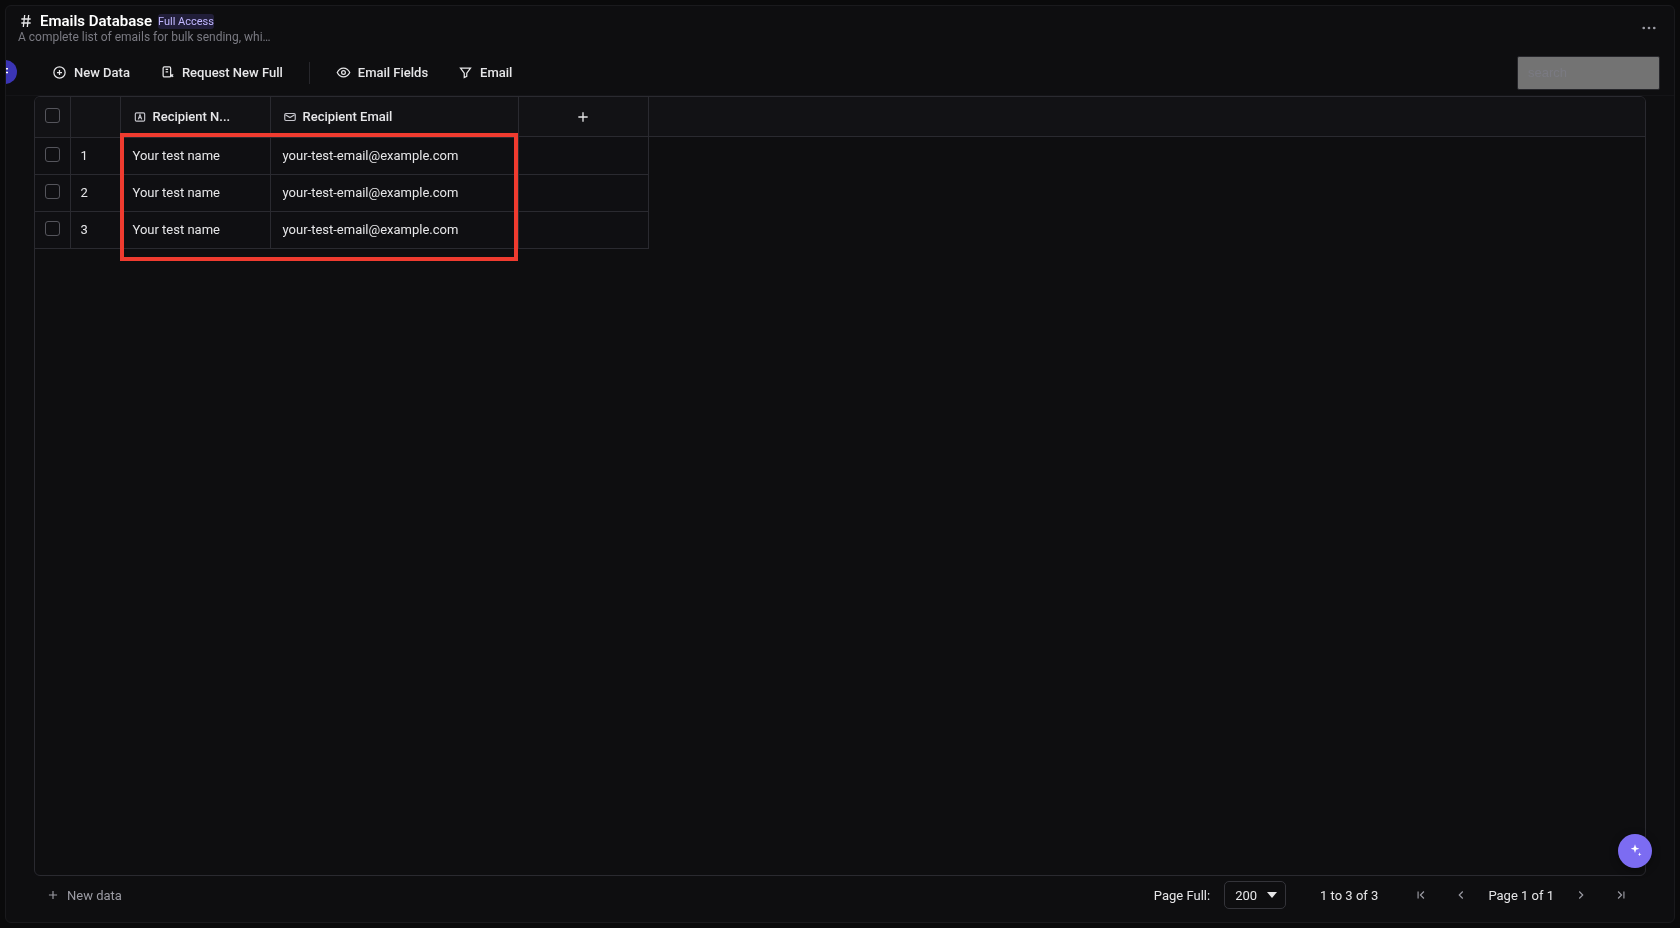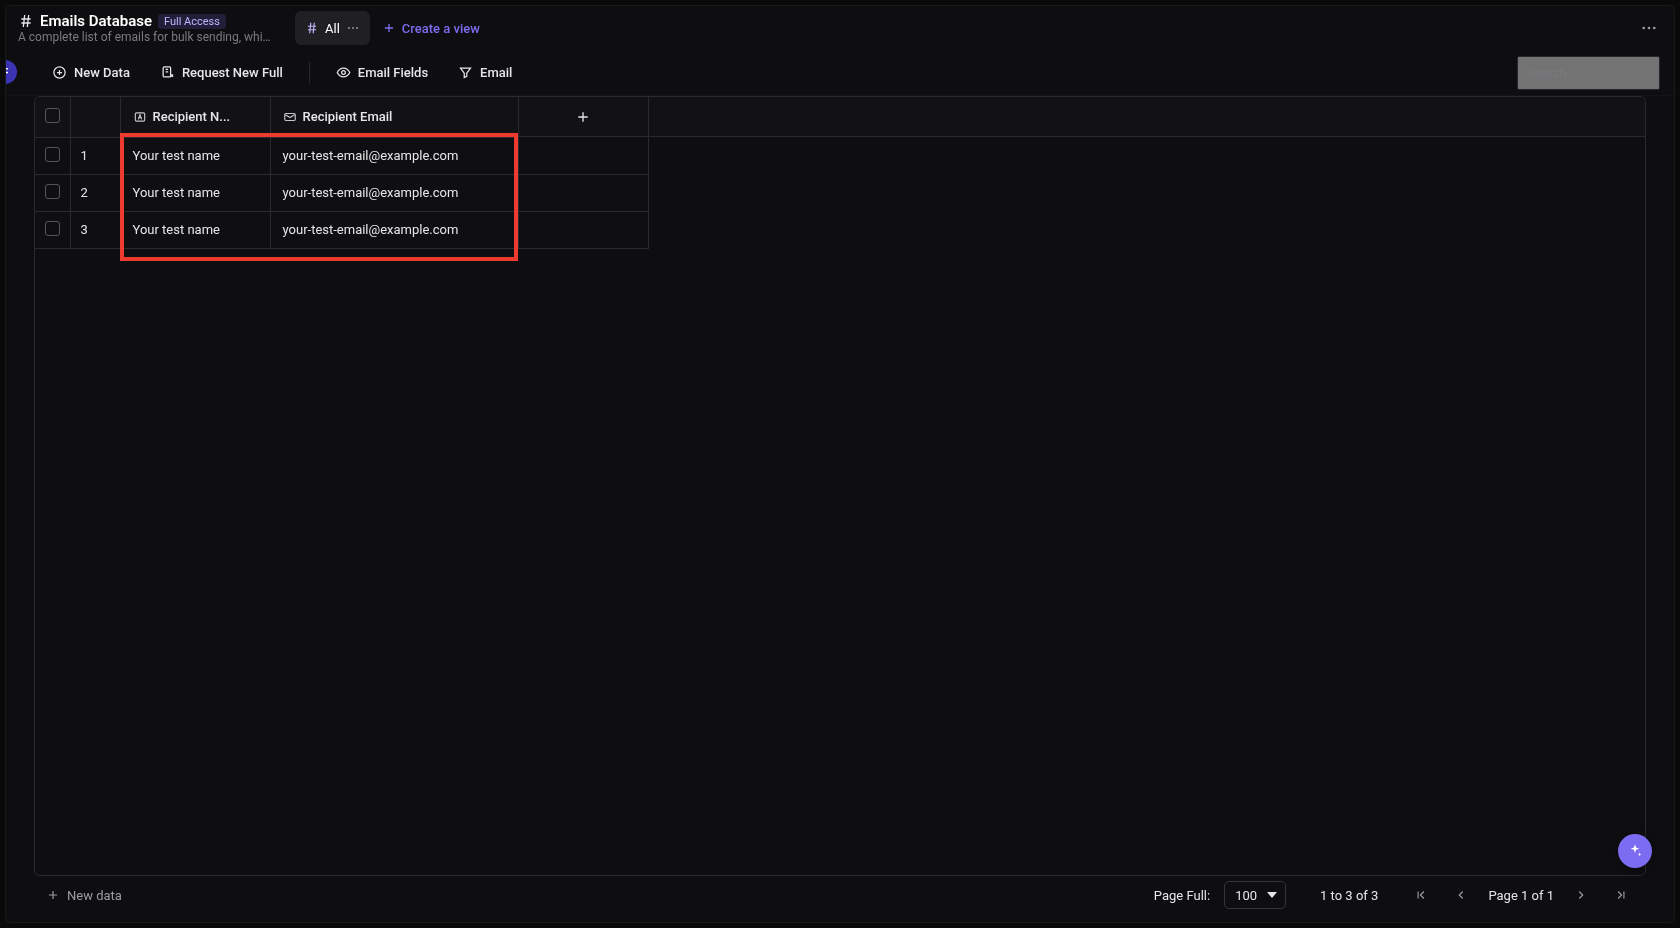--- a/index.html
+++ b/index.html
@@ -35,37 +35,37 @@
     position: relative;
     border: 1px solid #1a1a1d;
   }
 
   
   .topbar {
     display:flex;
     align-items:center;
     height:44px;
     padding:0 10px 0 12px;
-    gap:12px;
+    gap:4px;
     position:relative;
   }
   .titlewrap {
     display:flex;
     flex-direction:column;
     padding-right:8px;
     max-width:265px;
   }
   .titlerow { display:flex; align-items:center; gap:6px; }
   .hash-ico { width:16px; height:16px; stroke:var(--text); }
   .titletxt { font-size:15px; font-weight:600; color:#fff; }
   .badge {
     font-size:11px;
     background: var(--accent-bg);
     color: #c0b6ff;
-    padding:1px 6px;
+    padding:1px 0;
     border-radius:3px;
   }
   .subtitle {
     font-size:12px;
     color: var(--text-faint);
     white-space:nowrap;
     overflow:hidden;
     text-overflow:ellipsis;
   }
   .views { display:flex; align-items:center; gap:2px; }
@@ -273,39 +273,20 @@
       <div class="titlerow">
         <svg class="hash-ico" viewBox="0 0 24 24" fill="none" stroke="currentColor" stroke-width="2">
           <path d="M5 9h14M5 15h14M10 3L8 21M16 3l-2 18"></path>
         </svg>
         <span class="titletxt">Emails Database</span>
         <span class="badge">Full Access</span>
       </div>
       <div class="subtitle">A complete list of emails for bulk sending, which ca...</div>
     </div>
 
-    <div class="views">
-      <div class="tab active">
-        <svg viewBox="0 0 24 24" fill="none" stroke="#c0b6ff" stroke-width="2">
-          <path d="M5 9h14M5 15h14M10 3L8 21M16 3l-2 18"></path>
-        </svg>
-        <span>All</span>
-        <svg viewBox="0 0 24 24" fill="currentColor" style="width:14px;height:14px;color:#9b9ba3">
-          <circle cx="5" cy="12" r="1.6"></circle>
-            <circle cx="12" cy="12" r="1.6"></circle>
-            <circle cx="19" cy="12" r="1.6"></circle>
-        </svg>
-      </div>
-      <div class="create-view">
-        <svg viewBox="0 0 24 24" fill="none" stroke-width="2.2">
-          <path d="M12 5v14M5 12h14"></path>
-        </svg>
-        <span>Create a view</span>
-      </div>
-    </div>
 
     <div class="dots-btn">
       <svg viewBox="0 0 24 24" fill="currentColor" style="width:18px;height:18px">
         <circle cx="5" cy="12" r="1.8"></circle>
           <circle cx="12" cy="12" r="1.8"></circle>
           <circle cx="19" cy="12" r="1.8"></circle>
       </svg>
     </div>
   </div>
 
@@ -409,21 +390,21 @@
   <div class="footer">
     <div class="newdata">
       <svg viewBox="0 0 24 24" fill="none" stroke-width="2">
         <path d="M12 5v14M5 12h14"></path>
       </svg>
       <span>New data</span>
     </div>
     <div class="spacer"></div>
     <span class="ftxt">Page Full:</span>
     <div class="sel">
-      <span>100</span>
+      <span>200</span>
       <svg viewBox="0 0 10 6">
           <path d="M0 0l5 6 5-6z"></path>
         </svg>
     </div>
     <span class="ftxt" style="margin-left:20px">1 to 3 of 3</span>
 
     <div class="pagerbtn" style="margin-left:16px">
       <svg viewBox="0 0 24 24" fill="none" stroke="currentColor" stroke-width="2">
         <path d="M17 18l-6-6 6-6M7 6v12"></path>
       </svg>

